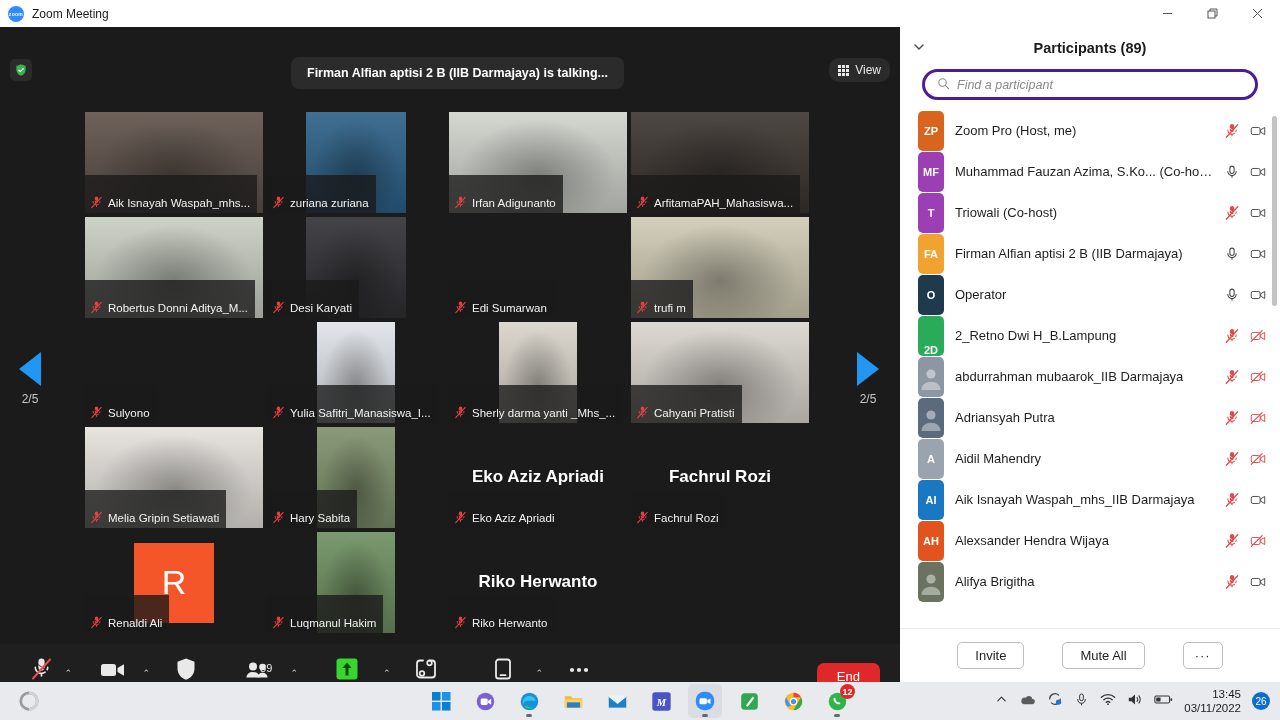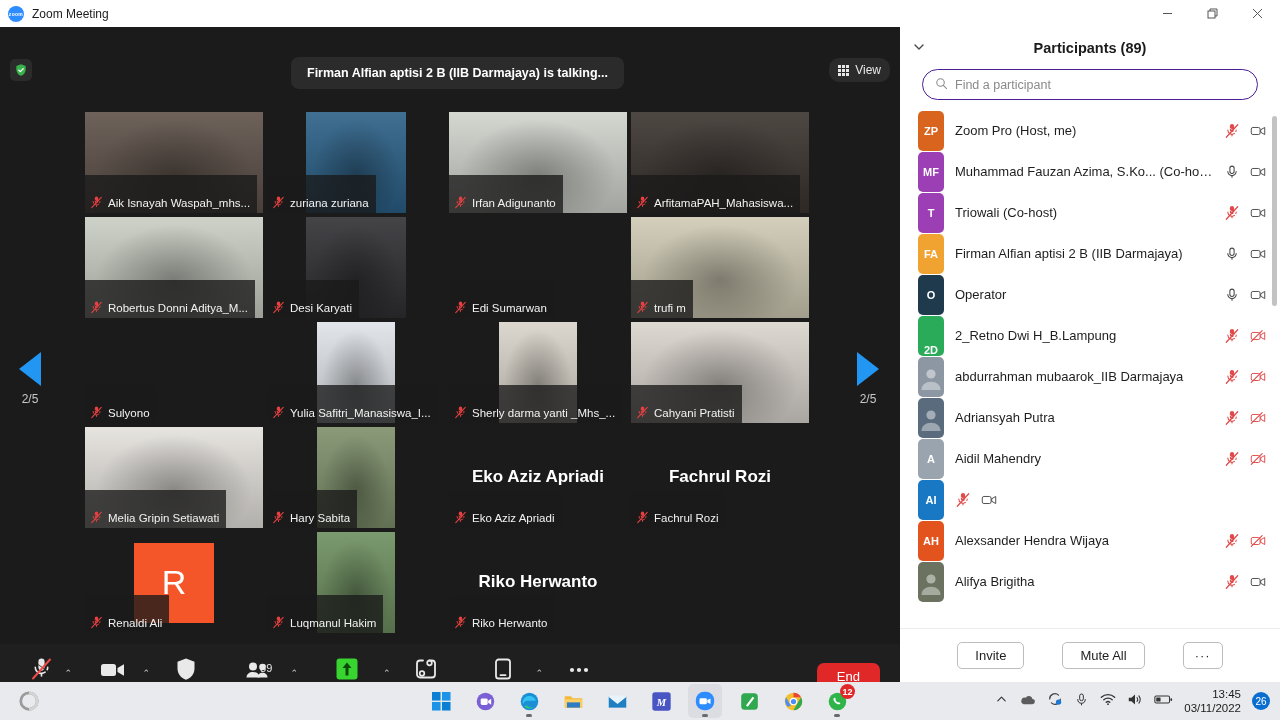--- a/index.html
+++ b/index.html
@@ -130,22 +130,22 @@
     position: absolute; left: 900px; top: 27px; width: 380px; height: 655px;
     background: #ffffff; display: flex; flex-direction: column;
   }
   .panel-head {
     height: 42px; display: flex; align-items: center; position: relative; flex: 0 0 42px;
   }
   .panel-chev { position: absolute; left: 12px; color: #4a4a4a; font-size: 13px; }
   .panel-title { width: 100%; text-align: center; font-size: 14.5px; font-weight: bold; color: #1b1b1b; }
   .search-wrap { padding: 0 22px 10px 22px; }
   .search-box {
-    height: 31px; border: 1px solid #4c1d95; border-radius: 16px;
-    display: flex; align-items: center; gap: 7px; padding: 0 12px;
+    height: 31px; border: 3px solid #4c1d95; border-radius: 16px;
+    display: flex; align-items: center; gap: 7px; padding: 0 12px; font-style: italic;
   }
   .search-box .ph { color: #8a8a8a; font-size: 12.5px; }
   .plist { flex: 1 1 auto; overflow: hidden; position: relative; }
   .prow {
     height: 41px; display: flex; align-items: center; padding: 0 14px 0 18px; gap: 11px;
   }
   .pav {
     width: 26px; height: 40px; border-radius: 5px; flex: 0 0 26px;
     display: flex; align-items: center; justify-content: center;
     color: #fff; font-size: 11px; font-weight: bold; overflow: hidden;
@@ -795,20 +795,21 @@
                 <rect x="1.6" y="4.6" width="11" height="8.8" rx="2" fill="none" stroke="#e04a4a" stroke-width="1.2"></rect>
                 <polygon points="13.4,7.4 18.4,4.6 18.4,13.4 13.4,10.6" fill="none" stroke="#e04a4a" stroke-width="1.2" stroke-linejoin="round"></polygon>
                 <line x1="1.6" y1="15.8" x2="15.2" y2="2.2" stroke="#e04a4a" stroke-width="1.4" stroke-linecap="round"></line>
               </svg>
             </div>
           </div>
           <div class="prow">
             <div class="pav" style="background: rgb(24, 120, 196);">
               <span>AI</span>
             </div>
+            <div class="pname"><span>Aik Isnayah Waspah_mhs_IIB Darmajaya</span></div>
             <div class="picons">
               <svg viewBox="0 0 18 18">
                 <path d="M6.6 3.4a2.4 2.4 0 0 1 4.8 0v4a2.4 2.4 0 0 1-.3 1.2L6.6 5.3z" fill="#e04a4a"></path>
                 <path d="M6.6 7.5V5.9l4.3 3.3a2.4 2.4 0 0 1-4.3-1.7z" fill="#e04a4a"></path>
                 <path d="M4.3 7.8a4.7 4.7 0 0 0 7.5 3.8M13.7 7.8a4.7 4.7 0 0 1-.4 1.9" fill="none" stroke="#e04a4a" stroke-width="1.2" stroke-linecap="round"></path>
                 <line x1="9" y1="12.5" x2="9" y2="15" stroke="#e04a4a" stroke-width="1.2"></line>
                 <line x1="2.6" y1="16" x2="15.4" y2="2" stroke="#e04a4a" stroke-width="1.4" stroke-linecap="round"></line>
               </svg>
               <svg viewBox="0 0 20 18">
                 <rect x="1.6" y="4.6" width="11" height="8.8" rx="2" fill="none" stroke="#4a4a4a" stroke-width="1.2"></rect>

